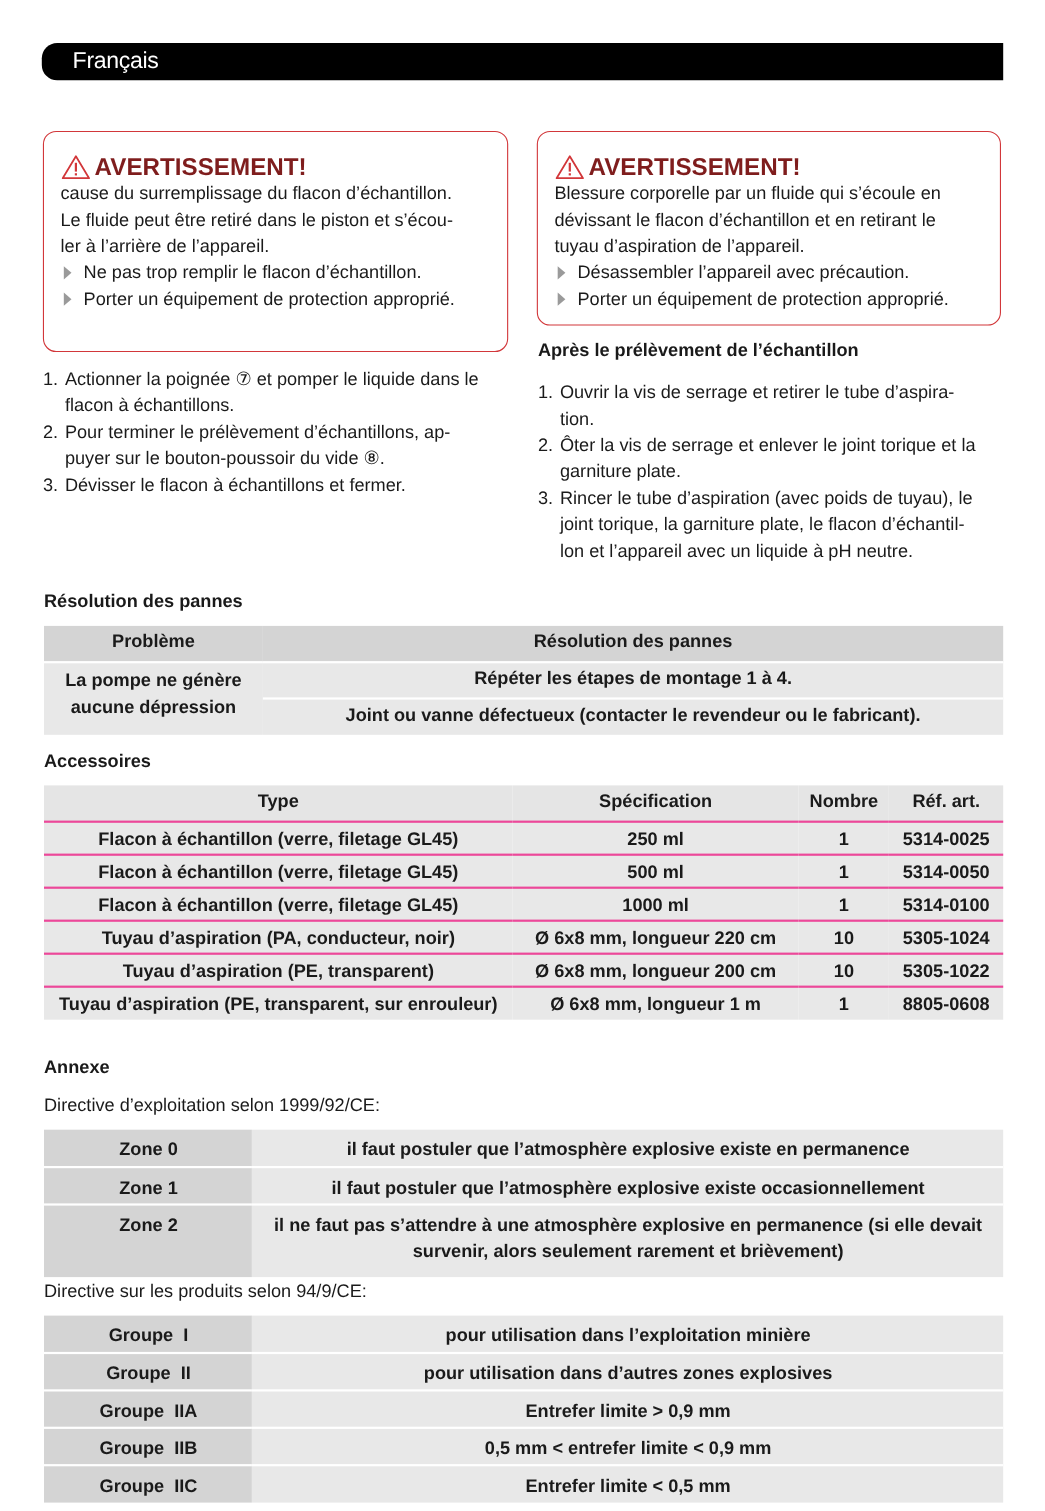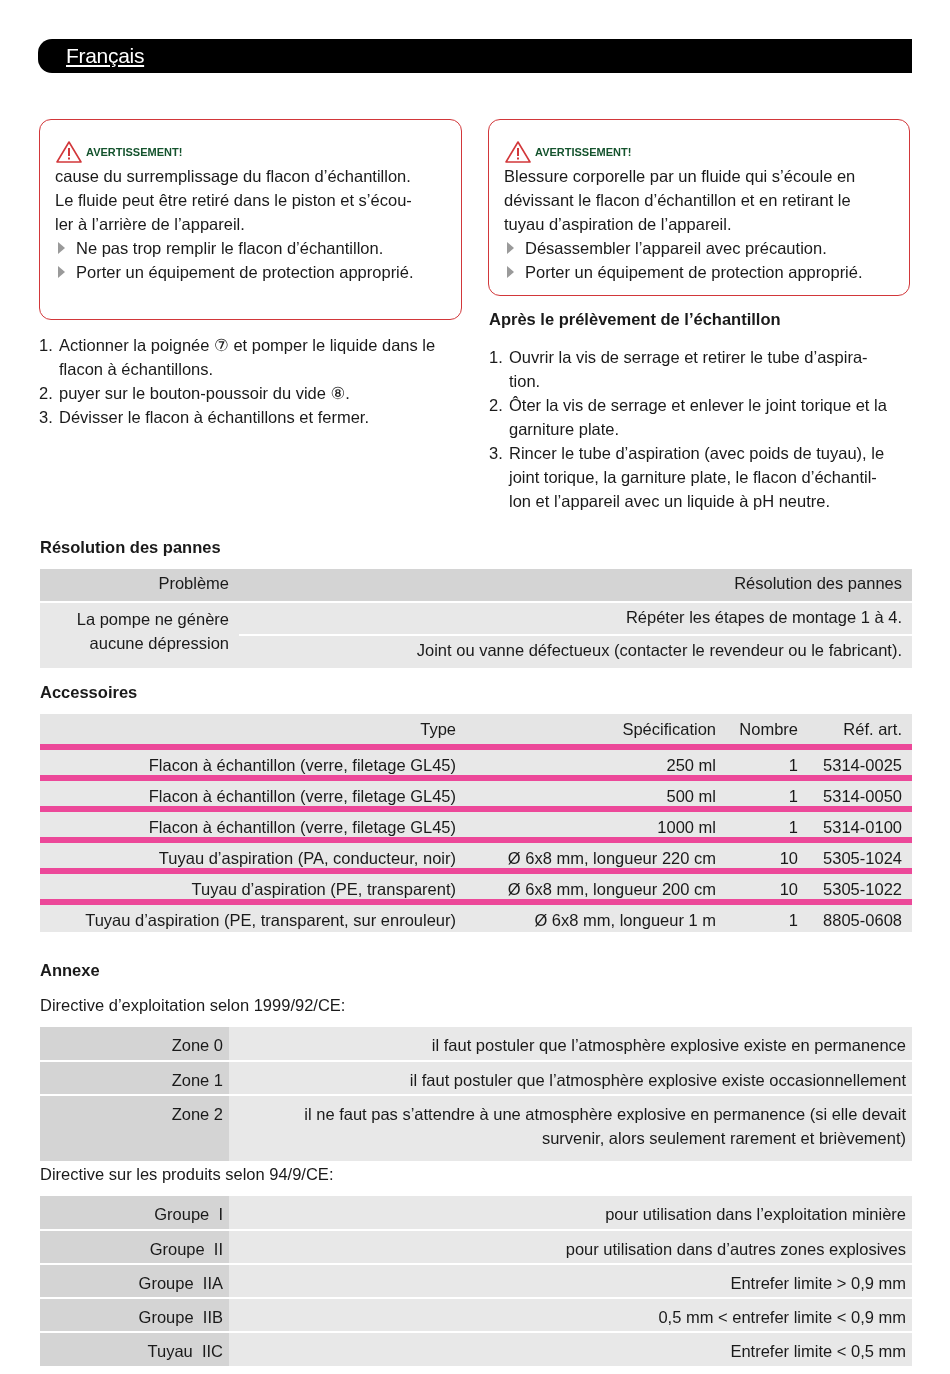--- a/index.html
+++ b/index.html
@@ -8,45 +8,44 @@
     font-family: "Liberation Sans", sans-serif; color: #1a1a1a;
     font-size: 16.5px;
   }
   .lang-bar {
     position: absolute; left: 38px; top: 39px; width: 874px; height: 34px;
     background: #000; border-radius: 14px 0 0 14px;
   }
   .lang-bar span {
     position: absolute; left: 28px; top: 5px; color: #fff; font-size: 21px;
     letter-spacing: -0.3px;
-    text-decoration: underline;
   }
   .warn {
     position: absolute; border: 1.5px solid #d2373a; border-radius: 12px;
     box-sizing: border-box; padding: 20px 14px 10px 15px; line-height: 24px;
   }
-  .warn .title { color: #14532d; font-weight: bold; font-size: 11px; display: flex; align-items: center; height: 24px; }
+  .warn .title { color: #7f1d1d; font-weight: bold; font-size: 22px; display: flex; align-items: center; height: 24px; }
   .warn .title svg { margin-right: 3px; }
   .warn .bullet { display: flex; align-items: flex-start; }
   .warn .bullet .tri {
     width: 0; height: 0; border-top: 6px solid transparent; border-bottom: 6px solid transparent;
     border-left: 7px solid #9a9a9a; margin: 6px 11px 0 3px; flex: none;
   }
   .steps { position: absolute; line-height: 24px; margin: 0; padding: 0; list-style: none; }
   .steps li { display: flex; }
   .steps li .num { width: 20px; flex: none; }
   .h2 { position: absolute; font-weight: bold; font-size: 16.5px; }
   .plain { position: absolute; font-size: 16.5px; }
   table { position: absolute; border-collapse: collapse; font-size: 16.5px; }
-  td, th { font-weight: normal; text-align: right; vertical-align: top; }
+  td, th { font-weight: bold; text-align: center; vertical-align: top; }
   .t1 th { background: #d4d4d4; height: 33px; padding: 5px 10px 0 10px; box-sizing: border-box; }
   .t1 td { background: #e8e8e8; padding: 5px 10px 0 10px; box-sizing: border-box; height: 33px; }
   .t1 tr.sep td { border-top: 2px solid #fff; }
   .t2 th { background: #e5e5e5; height: 33px; padding: 6px 10px 0 10px; box-sizing: border-box; }
-  .t2 td { background: #e8e8e8; height: 30px; padding: 6px 10px 0 10px; box-sizing: border-box; border-top: 6px solid #ec4899; }
+  .t2 td { background: #e8e8e8; height: 30px; padding: 6px 10px 0 10px; box-sizing: border-box; border-top: 2px solid #ec4899; }
   .t3 td { height: 34px; padding: 6px 6px 0 7px; box-sizing: border-box; border-top: 2px solid #fff; line-height: 24px; }
   .t3 td.k { background: #d4d4d4; width: 189px; }
   .t3 td.v { background: #e8e8e8; }
   .t3 tr:first-child td { border-top: none; }
 </style>
 </head>
 <body>
 
 <div class="lang-bar">
   <span style="white-space:pre">Français</span>
@@ -104,20 +103,21 @@
   <li>
       <span class="num">1.</span>
       <span>
         <div>Actionner la poignée ⑦ et pomper le liquide dans le</div>
         <div>flacon à échantillons.</div>
       </span>
     </li>
   <li>
       <span class="num">2.</span>
       <span>
+        <div>Pour terminer le prélèvement d’échantillons, ap-</div>
         <div>puyer sur le bouton-poussoir du vide ⑧.</div>
       </span>
     </li>
   <li>
       <span class="num">3.</span>
       <span>
         <div>Dévisser le flacon à échantillons et fermer.</div>
       </span>
     </li>
 </ol>
@@ -251,17 +251,17 @@
       </tr>
   <tr>
         <td class="k" style="white-space:pre">Groupe  IIA</td>
         <td class="v">Entrefer limite &gt; 0,9 mm</td>
       </tr>
   <tr>
         <td class="k" style="white-space:pre">Groupe  IIB</td>
         <td class="v">0,5 mm &lt; entrefer limite &lt; 0,9 mm</td>
       </tr>
   <tr>
-        <td class="k" style="white-space:pre">Tuyau  IIC</td>
+        <td class="k" style="white-space:pre">Groupe  IIC</td>
         <td class="v">Entrefer limite &lt; 0,5 mm</td>
       </tr>
 </tbody>
   </table>
 
 </body></html>

